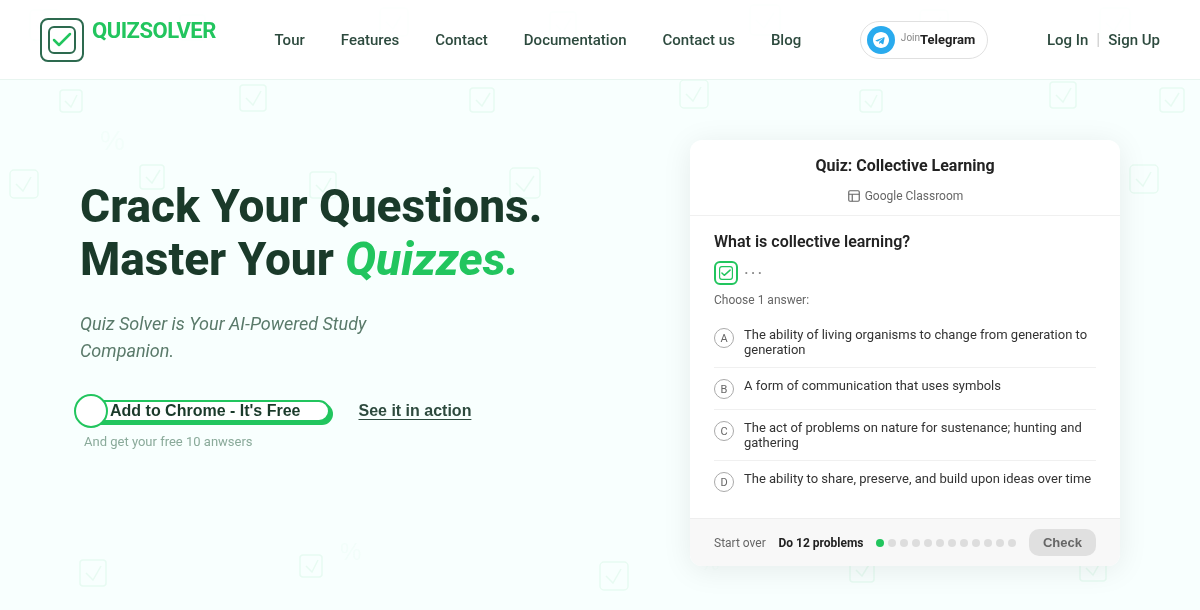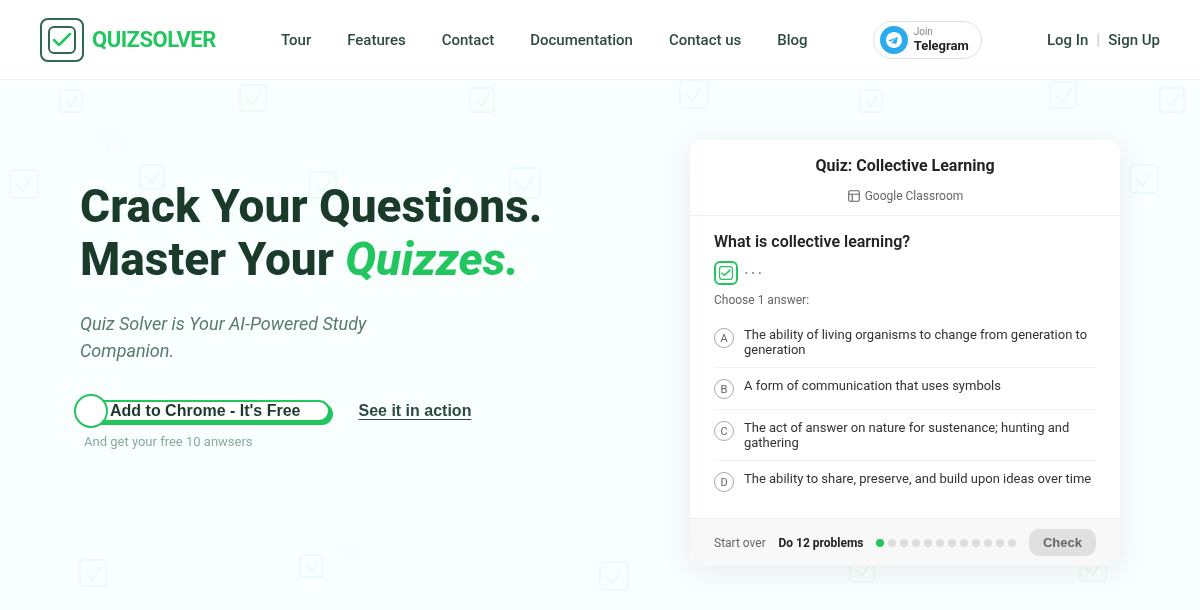--- a/index.html
+++ b/index.html
@@ -32,21 +32,20 @@
       align-items: center;
       justify-content: space-between;
       padding: 0 40px;
       height: 80px;
       background: rgba(255,255,255,0.9);
       border-bottom: 1px solid #e8f5f0;
     }
 
     .logo-area {
       display: flex;
-      align-items: center;
       gap: 8px;
     }
     .logo-icon {
       width: 44px;
       height: 44px;
       border: 2.5px solid #2d6a4f;
       border-radius: 8px;
       display: flex;
       align-items: center;
       justify-content: center;
@@ -91,21 +90,20 @@
       background: #2AABEE;
       border-radius: 50%;
       display: flex;
       align-items: center;
       justify-content: center;
       color: white;
       font-size: 14px;
     }
     .telegram-label {
       display: flex;
-      flex-direction: column;
       line-height: 1.2;
     }
     .telegram-label .join { font-size: 10px; color: #888; }
     .telegram-label .name { font-weight: 700; font-size: 13px; color: #222; }
 
     .auth-links {
       display: flex;
       align-items: center;
       gap: 4px;
     }
@@ -513,21 +511,21 @@
           <div class="quiz-option">
             <div class="option-letter">A</div>
             <span>The ability of living organisms to change from generation to generation</span>
           </div>
           <div class="quiz-option">
             <div class="option-letter">B</div>
             <span>A form of communication that uses symbols</span>
           </div>
           <div class="quiz-option">
             <div class="option-letter">C</div>
-            <span>The act of answer on nature for sustenance; hunting and gathering</span>
+            <span>The act of problems on nature for sustenance; hunting and gathering</span>
           </div>
           <div class="quiz-option">
             <div class="option-letter">D</div>
             <span>The ability to share, preserve, and build upon ideas over time</span>
           </div>
         </div>
       </div>
 
       <div class="quiz-footer">
         <span class="start-over">Start over</span>

